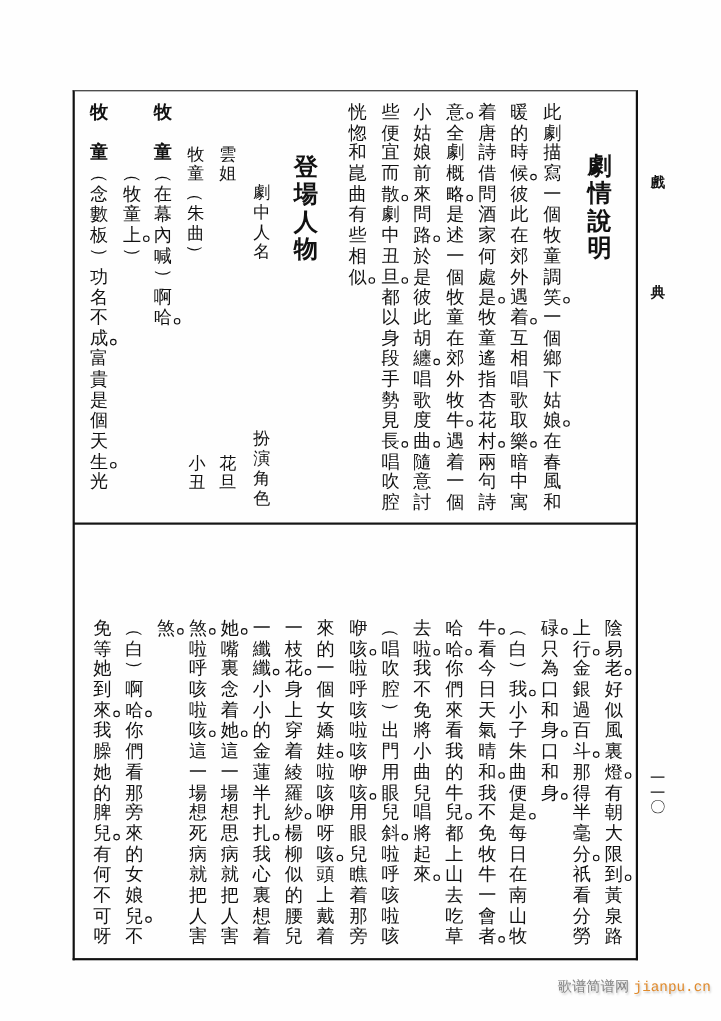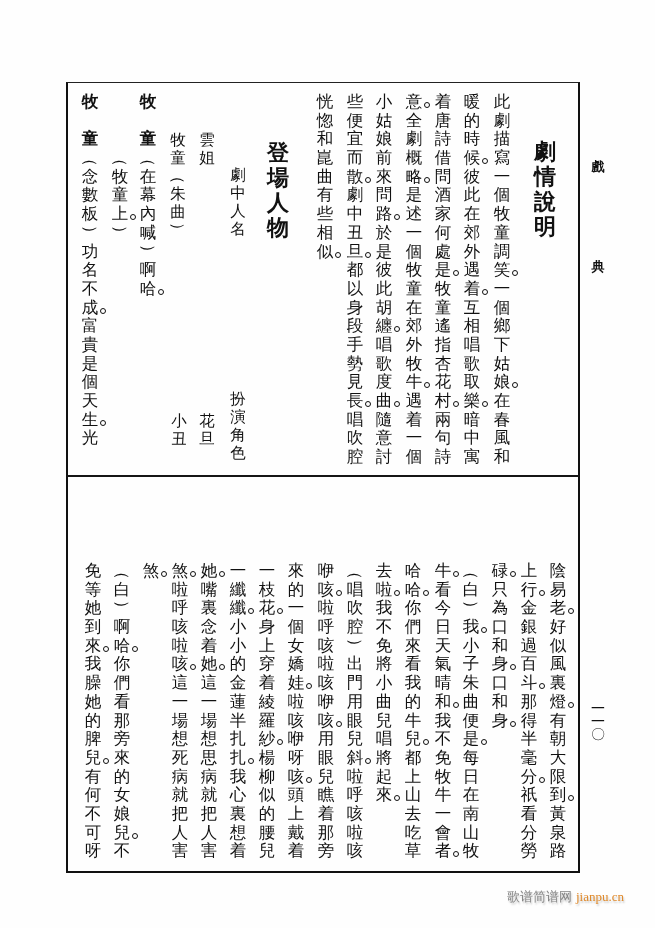--- a/index.html
+++ b/index.html
@@ -31,21 +31,21 @@
   .spk .ch { font-weight: bold; }
   .ch.paren { transform: rotate(90deg); }
   .ch.dot::after {
     content: ""; position: absolute; right: -5px; top: 9px;
     width: 4px; height: 4px; border: 1.2px solid #111; border-radius: 50%;
   }
   .margin .ch { font-size: 13px; height: 14px; line-height: 14px; font-weight: bold; }
   .pgnum .ch { font-size: 14px; height: 13px; line-height: 13px; }
   .wm {
     position: absolute; left: 507px; top: 888px; white-space: nowrap;
-    font-family: Liberation Serif, serif; font-size: 13px;
+    font-family: Liberation Mono, monospace; font-size: 13px;
     text-shadow: 1px 2px 2px rgba(0,0,0,0.22);
   }
   .wm .site { color: #858585; }
   .wm .dom { color: #e08a2c; margin-left: 4px; }
 </style>
 </head>
 <body>
 
 <div id="page">
 

